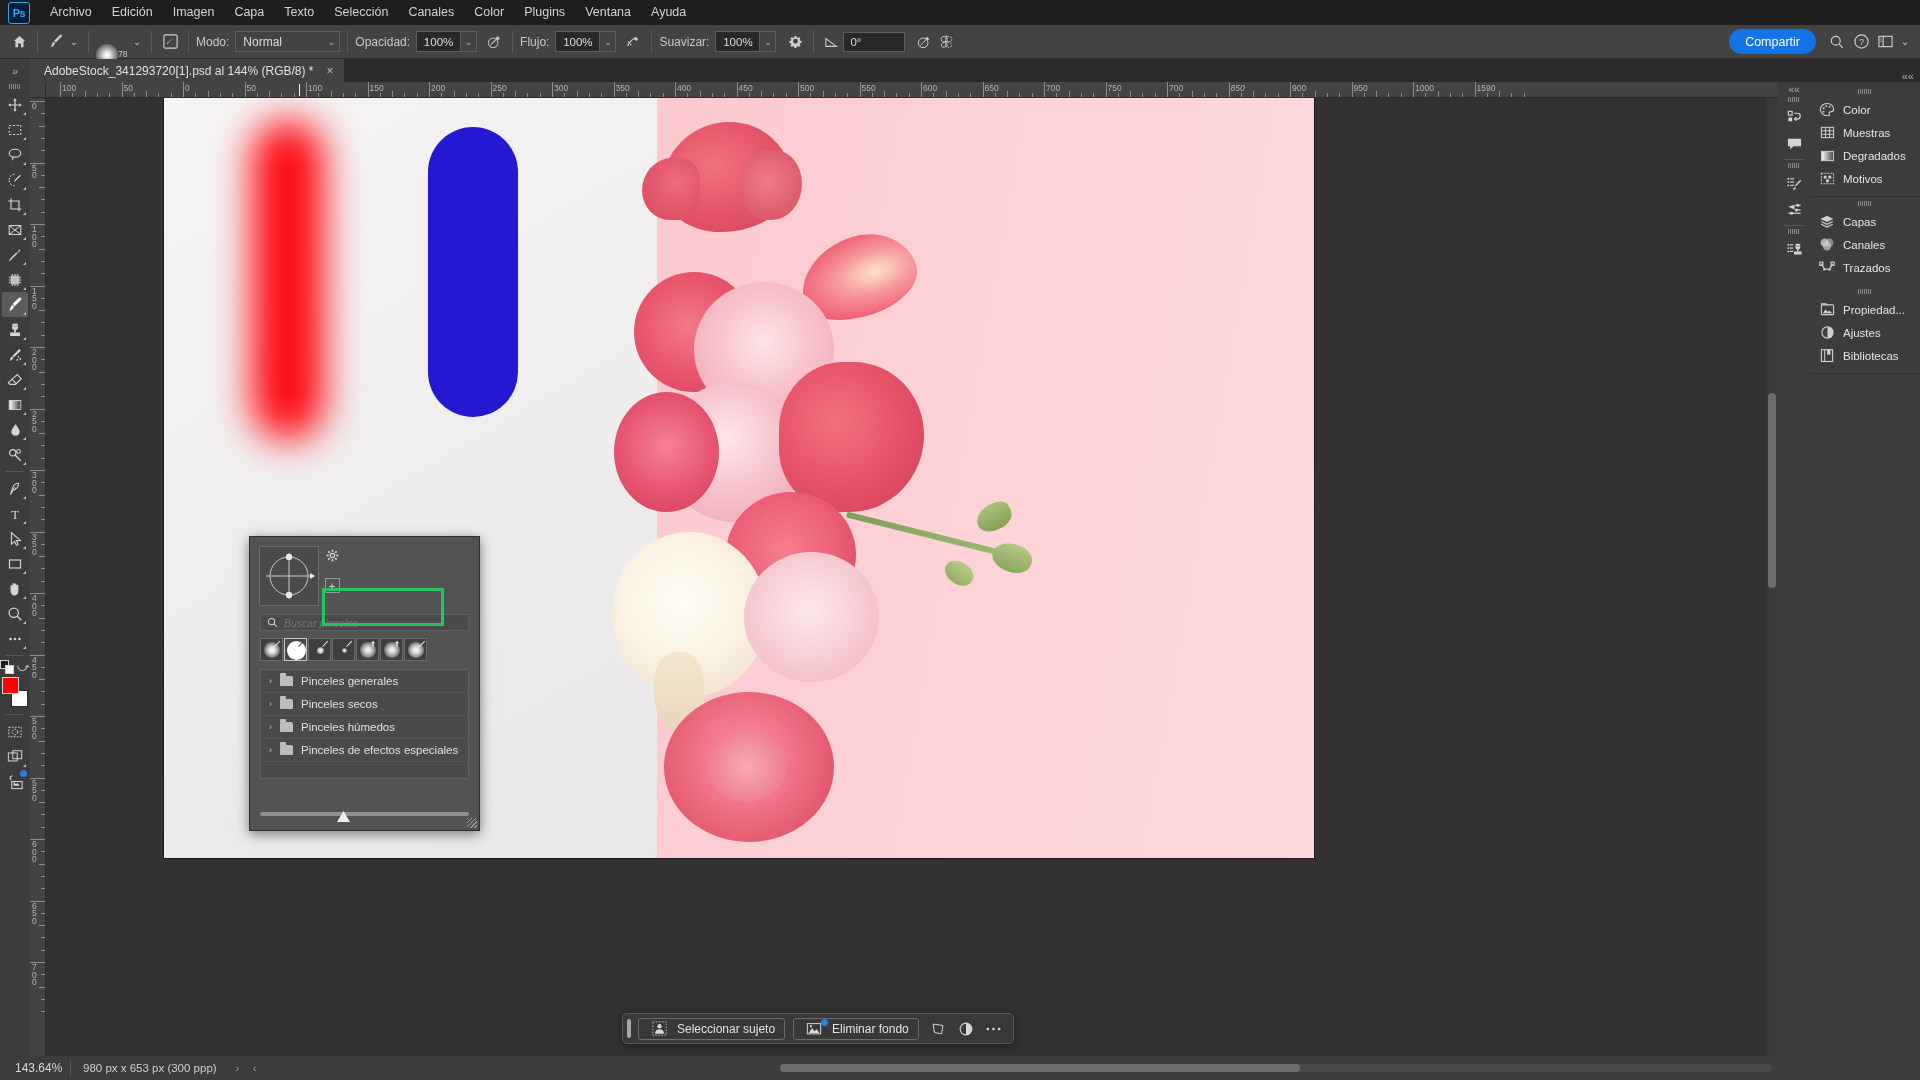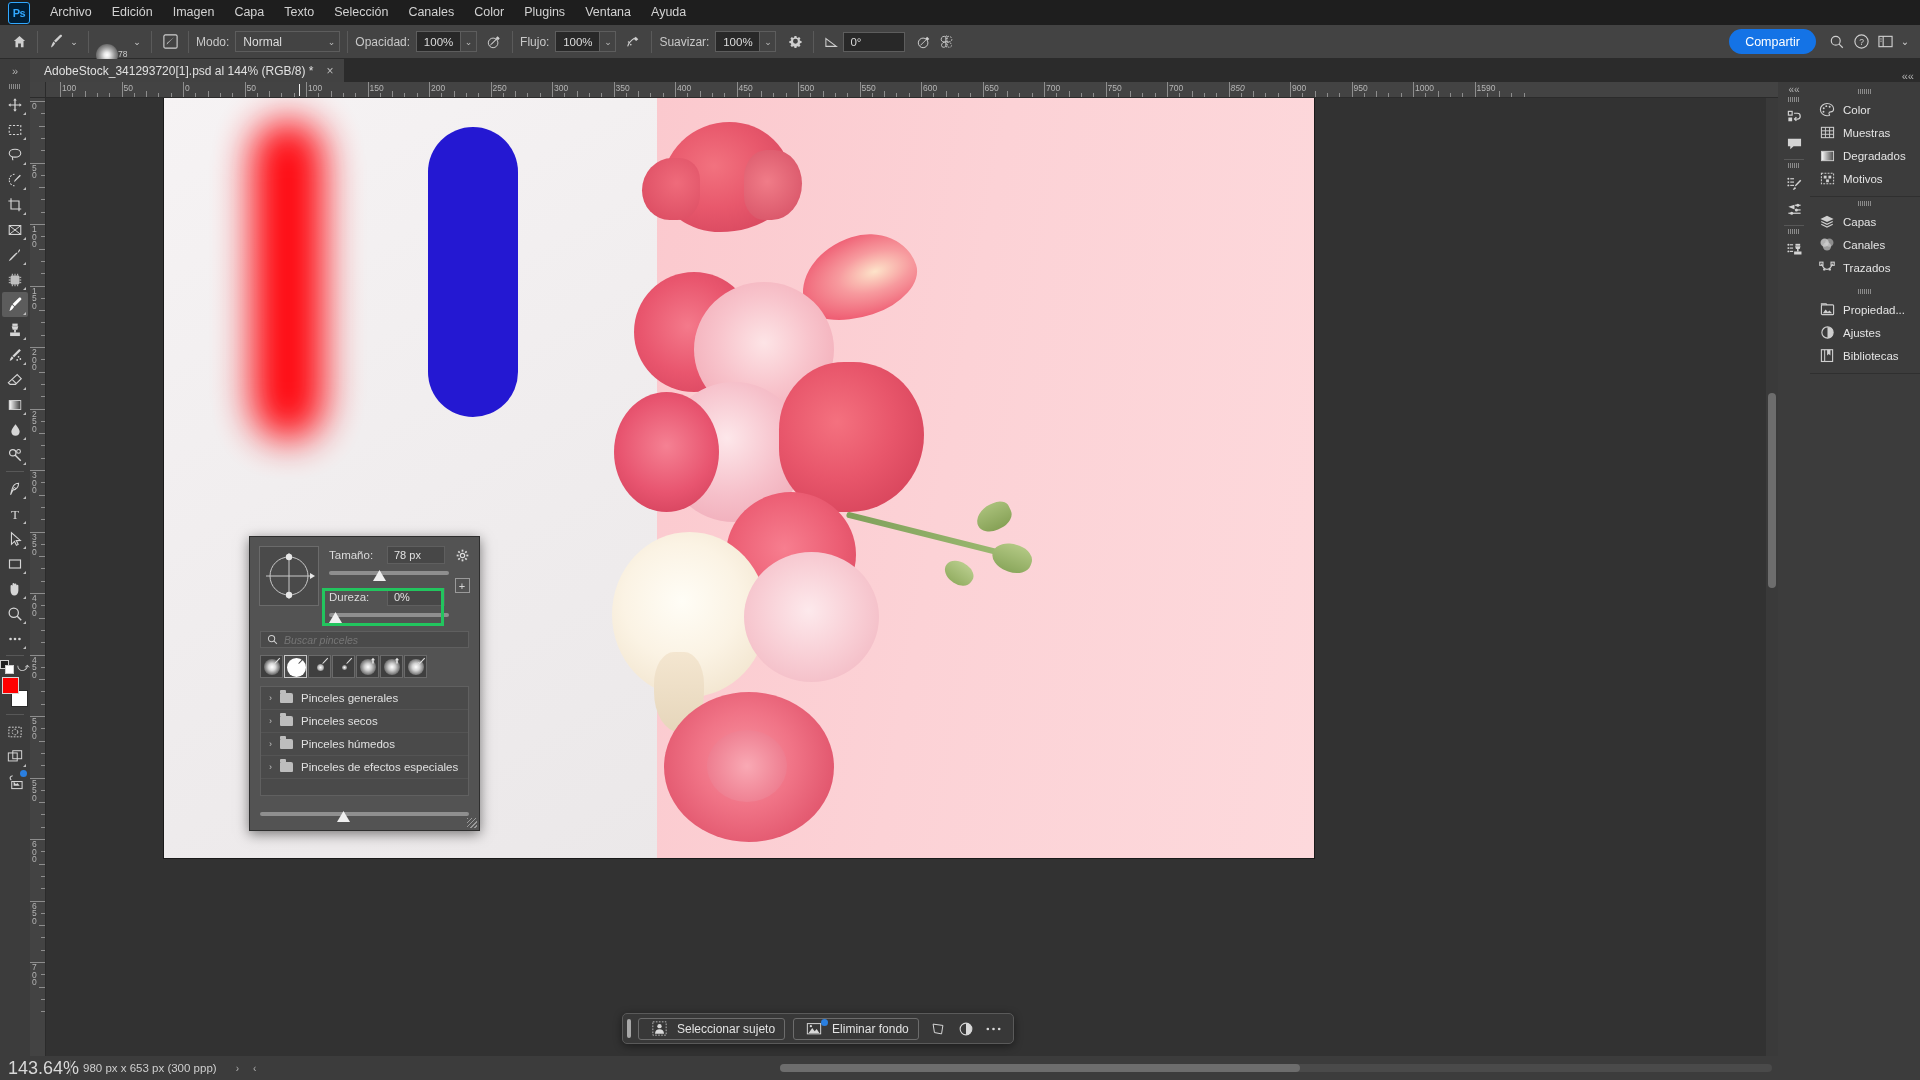--- a/index.html
+++ b/index.html
@@ -163,21 +163,21 @@
   .rp-ico{ width:16px; height:16px; display:flex; align-items:center; justify-content:center; color:#cfcfcf; }
 
   
   .vscroll{ position:absolute; right:142px; top:98px; width:12px; bottom:24px; background:#3a3a3a; }
   .vscroll .thumb{ position:absolute; left:2px; width:8px; top:295px; height:195px; background:#6d6d6d;
                    border-radius:4px; }
 
   
   .statusbar{ position:absolute; left:0; bottom:0; width:1920px; height:24px; background:#3c3c3c;
               display:flex; align-items:center; font-size:11.5px; color:#cfcfcf; }
-  .sb-zoom{ width:70px; padding-left:8px; font-size:18px; color:#d8d8d8; }
+  .sb-zoom{ width:70px; padding-left:15px; font-size:12px; color:#d8d8d8; }
   .sb-sep{ width:1px; height:16px; background:#585858; }
   .sb-dims{ padding:0 12px; }
   .sb-arrow{ padding:0 7px; color:#b0b0b0; font-size:10px; }
   .hscroll{ position:absolute; left:780px; right:148px; height:8px; bottom:8px; background:#4a4a4a;
             border-radius:4px; }
   .hscroll .thumb{ position:absolute; left:0; width:520px; height:8px; background:#6d6d6d; border-radius:4px; }
 </style>
 </head>
 <body>
 
@@ -872,38 +872,20 @@
     <div class="bp-thumb">
       <svg width="58" height="58" viewBox="0 0 58 58" style="display:block">
         <circle cx="29" cy="29" r="19" fill="none" stroke="#c9c9c9" stroke-width="1"></circle>
         <line x1="6" y1="29" x2="52" y2="29" stroke="#c9c9c9" stroke-width="1"></line>
         <line x1="29" y1="6" x2="29" y2="52" stroke="#c9c9c9" stroke-width="1"></line>
         <circle cx="29" cy="10" r="3.2" fill="#e8e8e8"></circle>
         <circle cx="29" cy="48" r="3.2" fill="#e8e8e8"></circle>
         <path d="M50 26 L55 29 L50 32 Z" fill="#e8e8e8"></path>
       </svg>
     </div>
-    <div class="bp-right">
-      <div class="bp-row">
-        <span class="bp-lab">Tamaño:</span>
-        <span class="bp-val">78 px</span>
-      </div>
-      <div class="bp-slider">
-        <div class="bp-track"></div>
-        <div class="bp-knob" style="left:44px"></div>
-      </div>
-      <div class="bp-row" style="margin-top:7px">
-        <span class="bp-lab">Dureza:</span>
-        <span class="bp-val">0%</span>
-      </div>
-      <div class="bp-slider">
-        <div class="bp-track"></div>
-        <div class="bp-knob" style="left:0px"></div>
-      </div>
-    </div>
     <div style="display:flex;flex-direction:column;align-items:center;gap:14px;margin-left:4px;">
       <div class="bp-gear">
         <svg width="15" height="15" viewBox="0 0 18 18">
             <circle cx="9" cy="9" r="2.6" fill="none" stroke="currentColor" stroke-width="1.4"></circle>
             <g stroke="currentColor" stroke-width="2.1">
               <line x1="9" y1="2" x2="9" y2="4.4"></line>
               <line x1="9" y1="13.6" x2="9" y2="16"></line>
               <line x1="2" y1="9" x2="4.4" y2="9"></line>
               <line x1="13.6" y1="9" x2="16" y2="9"></line>
               <line x1="4" y1="4" x2="5.7" y2="5.7"></line>

